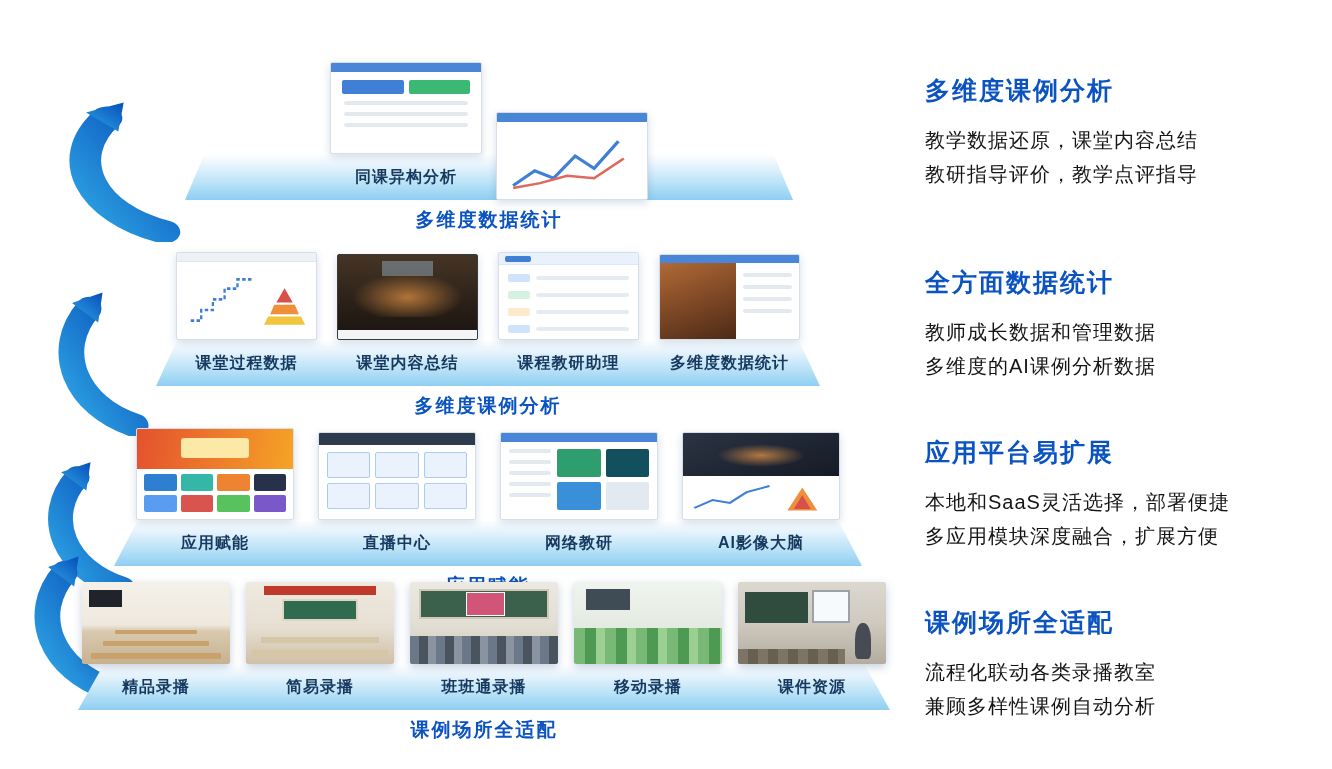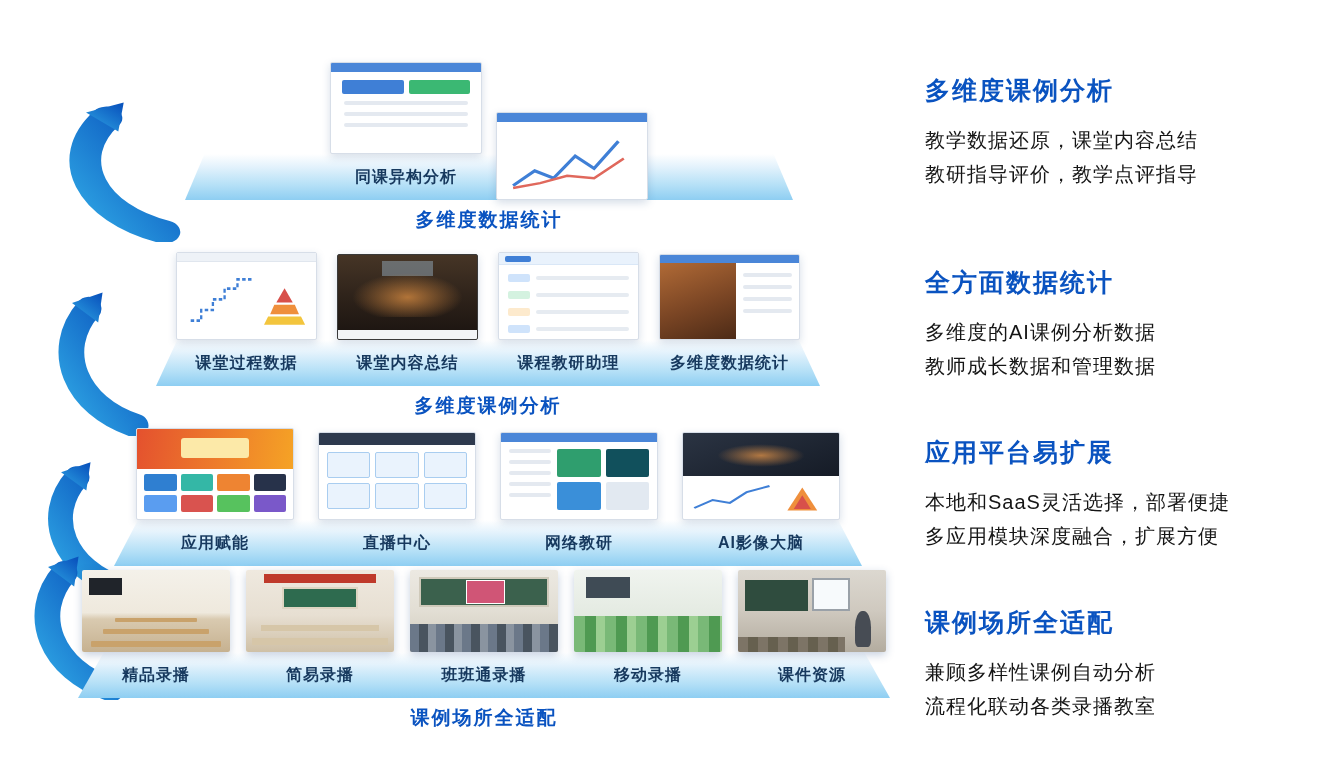--- a/index.html
+++ b/index.html
@@ -22,21 +22,21 @@
             clip-path:polygon(3.2% 0,96.8% 0,100% 100%,0 100%)}
   .row{position:relative;display:flex;justify-content:center;align-items:flex-end}
   .item{display:flex;flex-direction:column;align-items:center}
   .label{height:46px;display:flex;align-items:center;justify-content:center;
          font-size:16px;font-weight:700;color:#17395e;letter-spacing:1px;white-space:nowrap}
   .caption{margin-top:7px;text-align:center;font-size:19px;font-weight:700;color:#0a53c0;letter-spacing:2px}
 
   .L1{left:185px;top:62px;width:608px}   .L1 .row{gap:14px}
   .L2{left:156px;top:252px;width:664px}  .L2 .row{gap:20px}
   .L3{left:114px;top:428px;width:748px}  .L3 .row{gap:24px}
-  .L4{left:78px;top:570px;width:812px}   .L4 .row{gap:16px}
+  .L4{left:78px;top:582px;width:812px}   .L4 .row{gap:16px}
 
   .shot{position:relative;background:#fff;border:1px solid #d7dee8;border-radius:2px;
         box-shadow:0 3px 9px rgba(30,70,130,.18);overflow:hidden;flex-shrink:0}
   .photo{position:relative;border-radius:2px;box-shadow:0 3px 9px rgba(30,70,130,.25);
          overflow:hidden;flex-shrink:0}
   .L1 .shot{width:152px} .L2 .shot{width:141px} .L3 .shot{width:158px} .L4 .photo{width:148px;height:82px}
   .h92{height:92px}.h88{height:88px}.h86{height:86px}
 
   
   .s-compare .hd{height:9px;background:#4a86d8}
@@ -412,28 +412,28 @@
   </section>
 
   <aside class="features">
     <div class="feature f0">
       <h3 class="f-title">多维度课例分析</h3>
       <p class="f-line">教学数据还原，课堂内容总结</p>
       <p class="f-line">教研指导评价，教学点评指导</p>
     </div>
     <div class="feature f1">
       <h3 class="f-title">全方面数据统计</h3>
+      <p class="f-line">教师成长数据和管理数据</p>
       <p class="f-line">多维度的AI课例分析数据</p>
-      <p class="f-line">教师成长数据和管理数据</p>
     </div>
     <div class="feature f2">
       <h3 class="f-title">应用平台易扩展</h3>
       <p class="f-line">本地和SaaS灵活选择，部署便捷</p>
       <p class="f-line">多应用模块深度融合，扩展方便</p>
     </div>
     <div class="feature f3">
       <h3 class="f-title">课例场所全适配</h3>
+      <p class="f-line">流程化联动各类录播教室</p>
       <p class="f-line">兼顾多样性课例自动分析</p>
-      <p class="f-line">流程化联动各类录播教室</p>
     </div>
   </aside>
 
 </div>
 
 </body></html>

